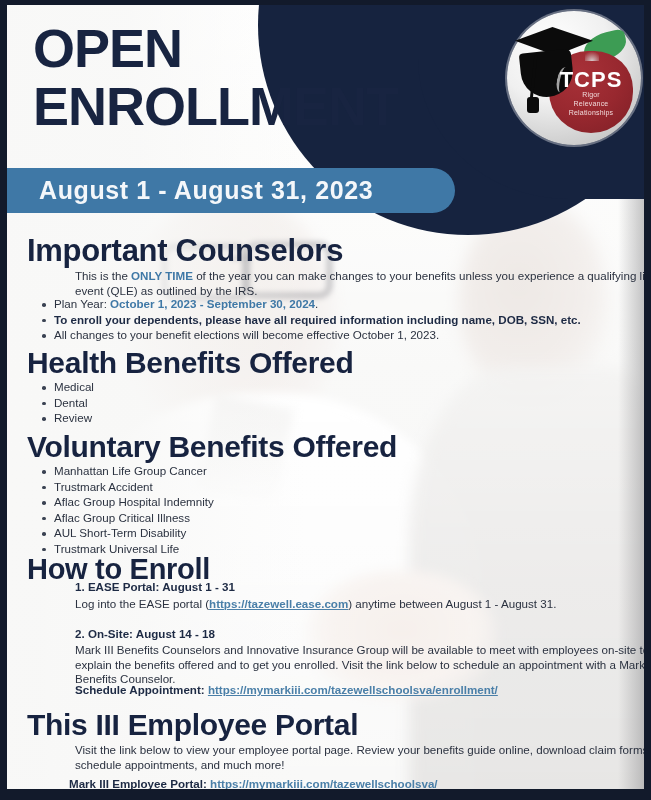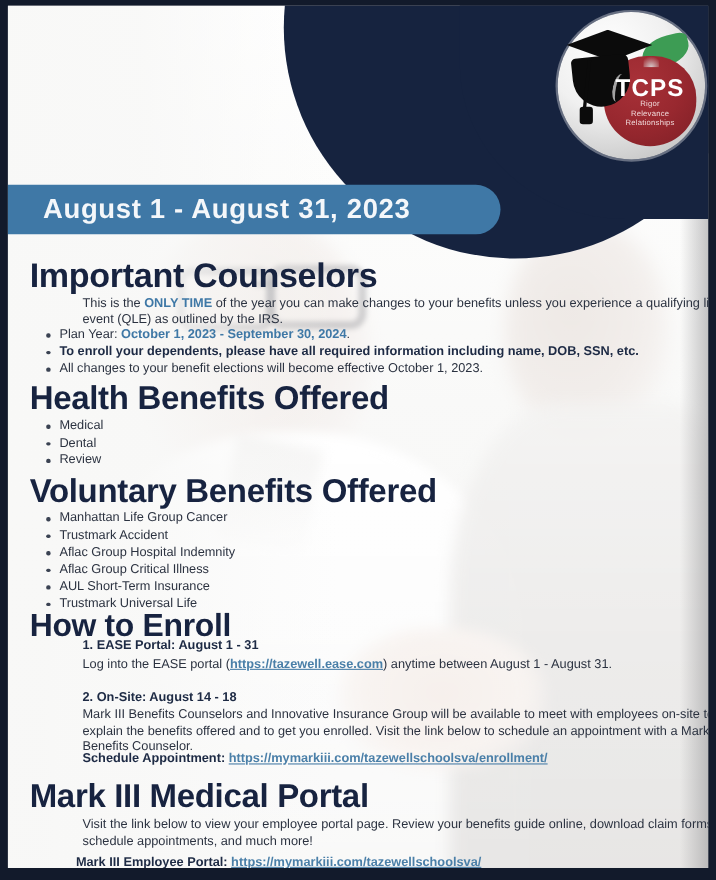--- a/index.html
+++ b/index.html
@@ -248,20 +248,24 @@
       <div class="p2-body"></div>
       <div class="hands"></div>
       <div class="wash"></div>
       <div class="leftfade"></div>
       <div class="rightedge"></div>
     </div>
 
     <div class="navy-blob"></div>
     <div class="navy-blob2"></div>
 
+    <div class="headline">
+      <span>OPEN</span>
+      <span class="l2">ENROLLMENT</span>
+    </div>
 
     <div class="datebar">
       <span>August 1 - August 31, 2023</span>
     </div>
 
     <div class="logo">
       <div class="leaf"></div>
       <div class="apple"></div>
       <div class="apple-notch"></div>
       <div class="cap"></div>
@@ -297,39 +301,39 @@
         <li>Dental</li>
         <li>Review</li>
       </ul>
 
       <div class="sec-h h-vol">Voluntary Benefits Offered</div>
       <ul class="blist body-txt ul-vol">
         <li>Manhattan Life Group Cancer</li>
         <li>Trustmark Accident</li>
         <li>Aflac Group Hospital Indemnity</li>
         <li>Aflac Group Critical Illness</li>
-        <li>AUL Short-Term Insurance</li>
+        <li>AUL Short-Term Disability</li>
         <li>Trustmark Universal Life</li>
       </ul>
 
       <div class="sec-h h-enroll">How to Enroll</div>
 
       <div class="body-txt bold enroll-1h">1. EASE Portal: August 1 - 31</div>
       <div class="body-txt enroll-1p">
         <span>Log into the EASE portal (</span><a class="link" href="#">https://tazewell.ease.com</a><span>) anytime between August 1 - August 31.</span>
       </div>
 
       <div class="body-txt bold enroll-2h">2. On-Site: August 14 - 18</div>
       <div class="body-txt enroll-2p">Mark III Benefits Counselors and Innovative Insurance Group will be available to meet with employees on-site to explain the benefits offered and to get you enrolled. Visit the link below to schedule an appointment with a Mark III Benefits Counselor.</div>
 
       <div class="body-txt sched">
         <span class="bold">Schedule Appointment: </span><a class="link" href="#">https://mymarkiii.com/tazewellschoolsva/enrollment/</a>
       </div>
 
-      <div class="sec-h h-portal">Mark III Medical Portal</div>
+      <div class="sec-h h-portal">This III Employee Portal</div>
       <div class="body-txt portal-p">Visit the link below to view your employee portal page. Review your benefits guide online, download claim forms, schedule appointments, and much more!</div>
       <div class="body-txt portal-link">
         <span class="bold">Mark III Employee Portal: </span><a class="link" href="#">https://mymarkiii.com/tazewellschoolsva/</a>
       </div>
 
     </div>
   </div>
 
   <div class="frame"></div>
 </div>

